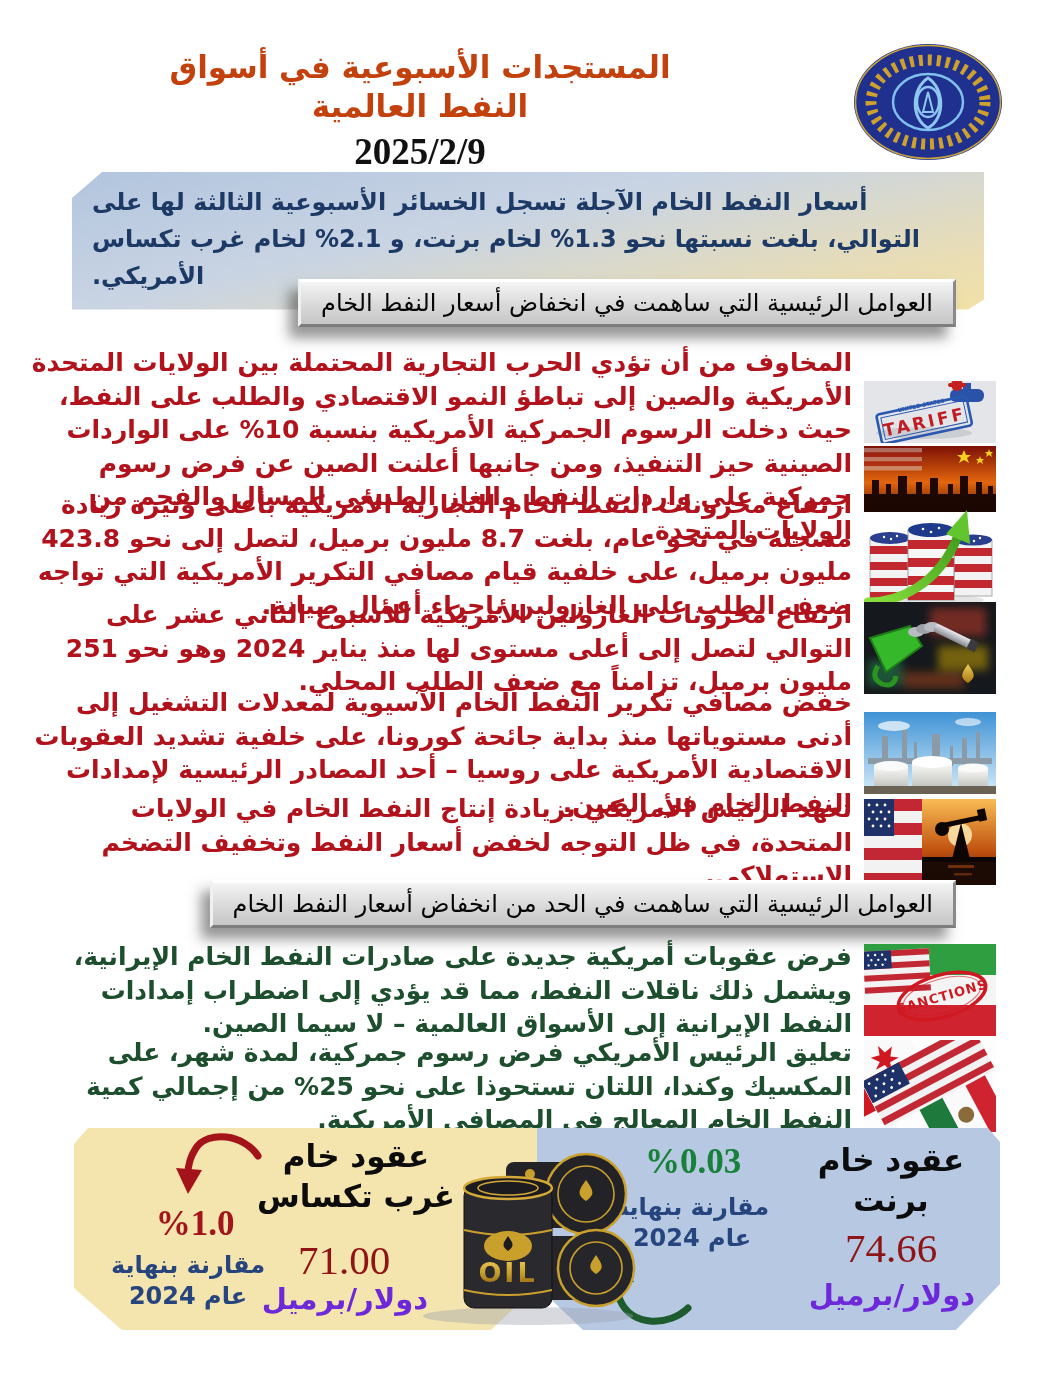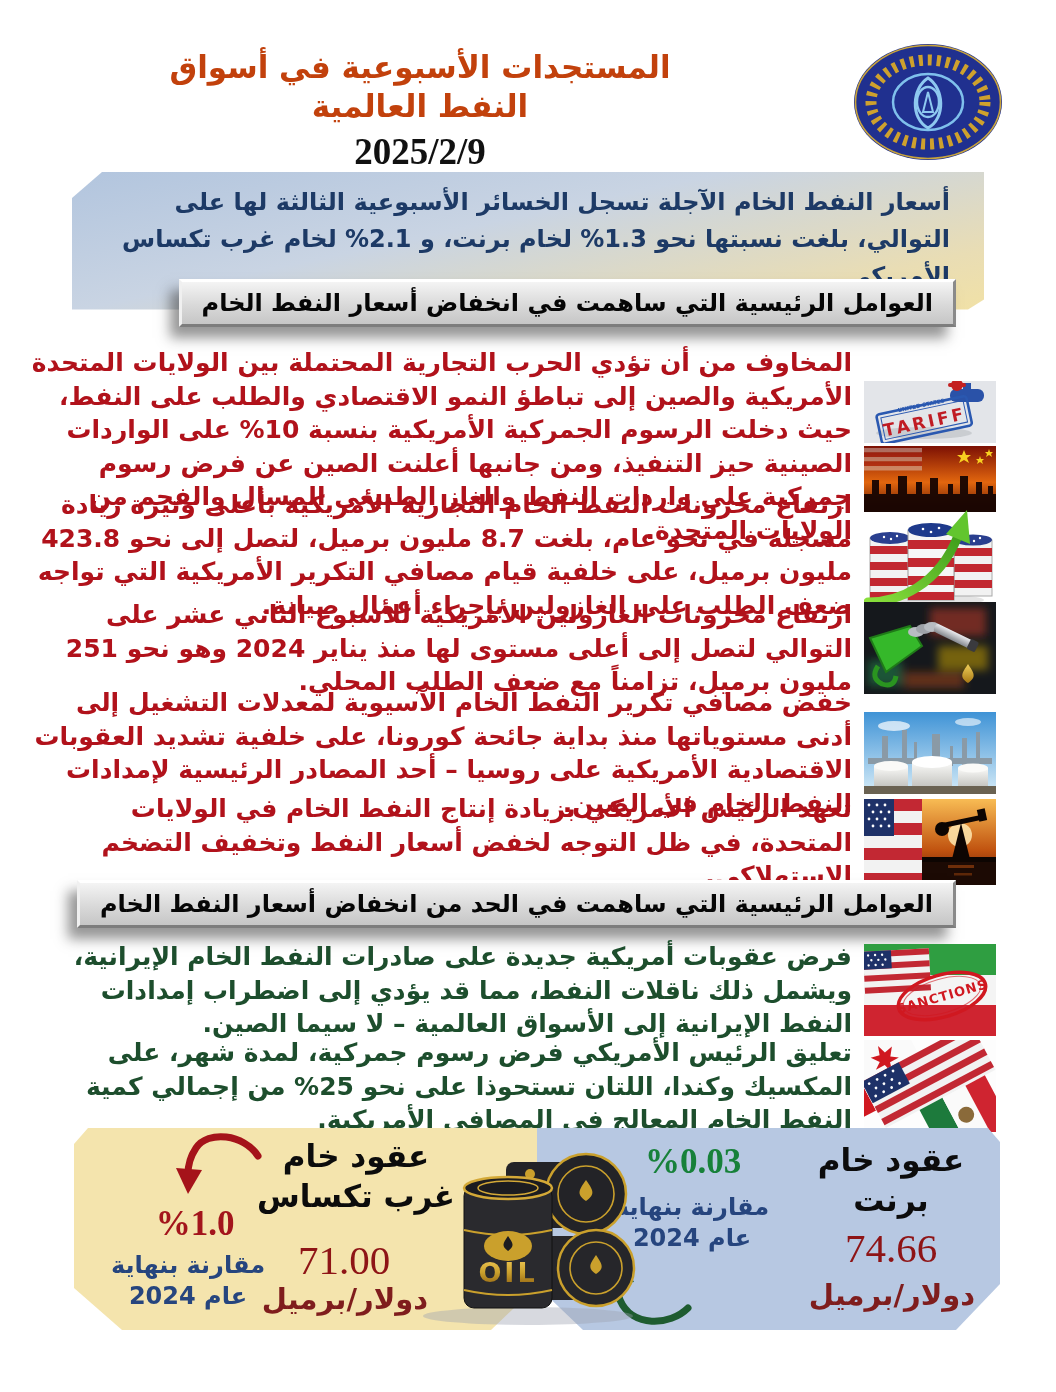--- a/index.html
+++ b/index.html
@@ -11,34 +11,34 @@
 
   
   .title-block{position:absolute;top:48px;left:120px;width:600px;text-align:center;}
   .page-title{font-size:31px;font-weight:bold;color:#c2410c;line-height:1.25;}
   .page-date{font-size:37px;font-weight:bold;color:#111;margin-top:4px;}
   .logo{position:absolute;top:42px;right:52px;width:152px;height:120px;}
 
   
   .summary-box{
     position:absolute;top:172px;left:72px;width:912px;box-sizing:border-box;
-    padding:12px 34px 14px 34px;text-align:right;
+    padding:12px 34px 14px 20px;text-align:left;
     background:linear-gradient(168deg,#b2c5de 0%,#c9d4e3 42%,#e9ddb4 82%,#f1e1a6 100%);
     clip-path:polygon(30px 0,100% 0,100% calc(100% - 10px),calc(100% - 16px) 100%,0 100%,0 26px);
     box-shadow:10px 12px 14px rgba(130,130,140,.55);
     color:#1d3a66;font-size:24px;font-weight:bold;line-height:1.55;
   }
 
   
   .section-bar{
     position:absolute;right:100px;box-sizing:border-box;padding:7px 20px;text-align:center;
     background:linear-gradient(180deg,#f4f4f4 0%,#d9d9d9 55%,#c6c6c6 100%);
     border:3px solid;border-color:#ffffff #8a8a8a #7d7d7d #f0f0f0;
     box-shadow:-9px 11px 12px rgba(45,45,45,.5);
-    font-size:24px;font-weight:bold;color:#060606;white-space:nowrap;
+    font-size:24px;font-weight:normal;color:#060606;white-space:nowrap;
   }
   .bar-1{top:279px;}
   .bar-2{top:880px;}
 
   
   .item{position:absolute;right:60px;left:22px;display:flex;align-items:center;gap:12px;}
   .item-media{flex:0 0 132px;display:flex;flex-direction:column;gap:3px;}
   .item-text{flex:1;text-align:right;font-weight:bold;font-size:25px;line-height:1.34;}
   .red-text{color:#b1121b;}
   .green-text{color:#1d4e2d;}
@@ -50,21 +50,21 @@
   .half-brent{
     background:#b7c8e2;
     clip-path:polygon(0 0,calc(100% - 12px) 0,100% 14px,100% 156px,calc(100% - 44px) 100%,46px 100%,0 158px);
   }
   .half-wti{
     background:#f4e4ad;
     clip-path:polygon(14px 0,100% 0,100% 158px,calc(100% - 46px) 100%,48px 100%,0 160px,0 16px);
   }
   .f-label{position:absolute;text-align:center;font-weight:bold;color:#0c0c0c;font-size:31px;line-height:1.3;}
   .f-price{position:absolute;text-align:center;font-weight:normal;color:#8e1416;font-size:41px;}
-  .f-unit{position:absolute;text-align:center;font-weight:bold;color:#7f1d1d;font-size:29px;}
+  .f-unit{position:absolute;text-align:center;font-weight:bold;color:#6d28d9;font-size:29px;}
   .f-change{position:absolute;text-align:center;font-weight:bold;font-size:35px;}
   .f-note{position:absolute;text-align:center;font-weight:bold;color:#26457e;font-size:24px;line-height:1.3;}
   .chg-up{color:#17813a;}
   .chg-down{color:#a3151c;}
   .b-label{top:12px;right:24px;width:170px;}
   .b-price{top:96px;right:34px;width:150px;}
   .b-unit{top:150px;right:10px;width:196px;}
   .b-change{top:14px;right:222px;width:170px;}
   .b-note{top:64px;right:230px;width:156px;}
   .b-arrow{position:absolute;bottom:2px;right:300px;}

